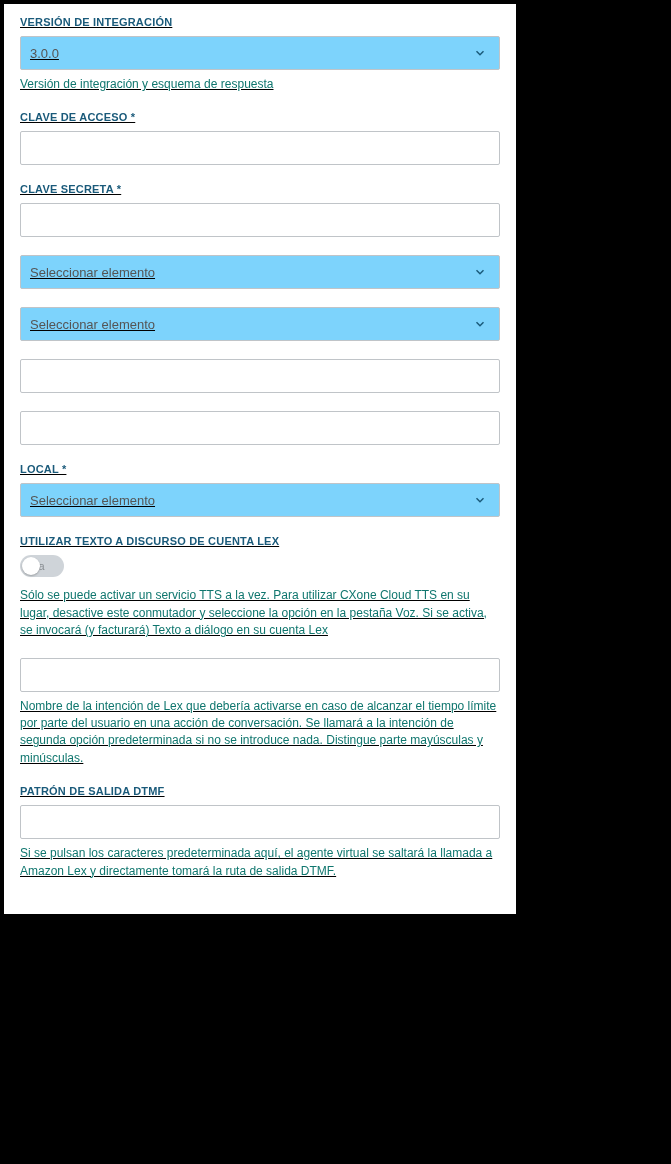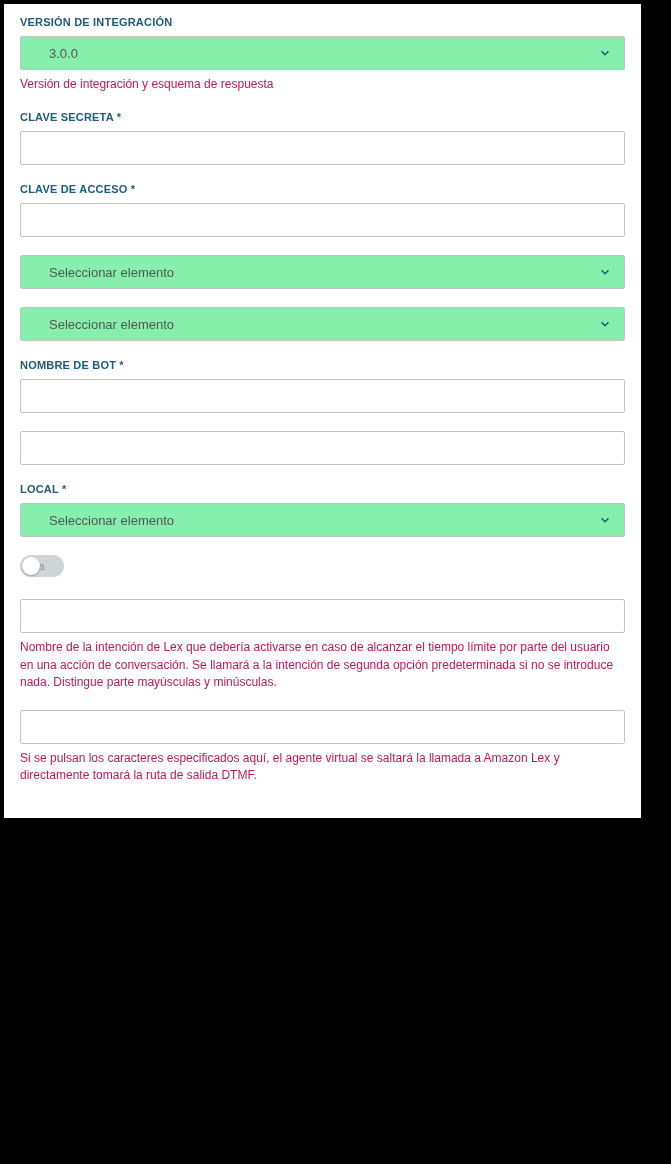--- a/index.html
+++ b/index.html
@@ -4,23 +4,24 @@
   <style>
     * { margin: 0; padding: 0; box-sizing: border-box; }
     body {
       background: #000;
       font-family: -apple-system, BlinkMacSystemFont, "Segoe UI", Arial, sans-serif;
       width: 671px;
       height: 1164px;
     }
     .form-panel {
       background: #fff;
-      width: 637px;
+      width: 512px;
       margin: 4px 0 0 4px;
       padding: 12px 16px 20px 16px;
+      text-decoration: underline;
     }
     .field-group {
       margin-bottom: 18px;
     }
     .field-group.tight { margin-bottom: 14px; }
     .field-label {
       color: #1a5a7a;
       font-size: 11px;
       font-weight: 700;
       letter-spacing: 0.2px;
@@ -36,45 +37,45 @@
       font-size: 13px;
       color: #333;
       background: #fff;
       outline: none;
     }
     .field-select {
       width: 100%;
       height: 34px;
       border: 1px solid #c0c4c8;
       border-radius: 2px;
-      padding: 0 34px 0 28px;
+      padding: 0 34px 0 9px;
       font-size: 13px;
       color: #555;
-      background: #86efac;
+      background: #7dd3fc;
       display: flex;
       align-items: center;
       position: relative;
       cursor: pointer;
     }
     .field-select .select-text {
       flex: 1;
       color: #555;
     }
     .field-select .chevron {
       position: absolute;
       right: 12px;
       top: 50%;
       transform: translateY(-50%);
       width: 14px;
       height: 14px;
       color: #1a5a7a;
     }
     .chevron svg { display:block; }
     .help-text {
-      color: #be185d;
+      color: #0f766e;
       font-size: 12px;
       line-height: 1.45;
       margin-top: 6px;
     }
     .toggle {
       width: 44px;
       height: 22px;
       border-radius: 11px;
       background: #cfd4d9;
       position: relative;
@@ -114,26 +115,26 @@
       <span class="chevron">
         <svg viewBox="0 0 24 24" width="14" height="14" fill="none" stroke="currentColor" stroke-width="2.5">
             <polyline points="6 9 12 15 18 9"></polyline>
           </svg>
       </span>
     </div>
     <div class="help-text">Versión de integración y esquema de respuesta</div>
   </div>
 
   <div class="field-group">
-    <div class="field-label">CLAVE SECRETA *</div>
+    <div class="field-label">CLAVE DE ACCESO *</div>
     <input class="field-input" type="text" value="" style="">
   </div>
 
   <div class="field-group">
-    <div class="field-label">CLAVE DE ACCESO *</div>
+    <div class="field-label">CLAVE SECRETA *</div>
     <input class="field-input" type="text" value="" style="">
   </div>
 
   <div class="field-group">
     <div class="field-select">
       <span class="select-text">Seleccionar elemento</span>
       <span class="chevron">
         <svg viewBox="0 0 24 24" width="14" height="14" fill="none" stroke="currentColor" stroke-width="2.5">
             <polyline points="6 9 12 15 18 9"></polyline>
           </svg>
@@ -146,51 +147,53 @@
       <span class="select-text">Seleccionar elemento</span>
       <span class="chevron">
         <svg viewBox="0 0 24 24" width="14" height="14" fill="none" stroke="currentColor" stroke-width="2.5">
             <polyline points="6 9 12 15 18 9"></polyline>
           </svg>
       </span>
     </div>
   </div>
 
   <div class="field-group">
-    <div class="field-label">NOMBRE DE BOT *</div>
     <input class="field-input" type="text" value="" style="">
   </div>
 
   <div class="field-group">
     <input class="field-input" type="text" value="" style="">
   </div>
 
   <div class="field-group">
     <div class="field-label">LOCAL *</div>
     <div class="field-select">
       <span class="select-text">Seleccionar elemento</span>
       <span class="chevron">
         <svg viewBox="0 0 24 24" width="14" height="14" fill="none" stroke="currentColor" stroke-width="2.5">
             <polyline points="6 9 12 15 18 9"></polyline>
           </svg>
       </span>
     </div>
   </div>
 
   <div class="field-group">
+    <div class="field-label">UTILIZAR TEXTO A DISCURSO DE CUENTA LEX</div>
     <div class="toggle">
       <span class="toggle-label-behind">ula</span>
       <div class="toggle-knob"></div>
     </div>
+    <div class="help-text">Sólo se puede activar un servicio TTS a la vez. Para utilizar CXone Cloud TTS en su lugar, desactive este conmutador y seleccione la opción en la pestaña Voz. Si se activa, se invocará (y facturará) Texto a diálogo en su cuenta Lex</div>
   </div>
 
 
   <div class="field-group">
     <input class="field-input" type="text" value="" style="">
     <div class="help-text">Nombre de la intención de Lex que debería activarse en caso de alcanzar el tiempo límite por parte del usuario en una acción de conversación. Se llamará a la intención de segunda opción predeterminada si no se introduce nada. Distingue parte mayúsculas y minúsculas.</div>
   </div>
 
   <div class="field-group tight">
+    <div class="field-label">PATRÓN DE SALIDA DTMF</div>
     <input class="field-input" type="text" value="" style="">
-    <div class="help-text">Si se pulsan los caracteres especificados aquí, el agente virtual se saltará la llamada a Amazon Lex y directamente tomará la ruta de salida DTMF.</div>
+    <div class="help-text">Si se pulsan los caracteres predeterminada aquí, el agente virtual se saltará la llamada a Amazon Lex y directamente tomará la ruta de salida DTMF.</div>
   </div>
 
 </div>
 
 </body></html>

